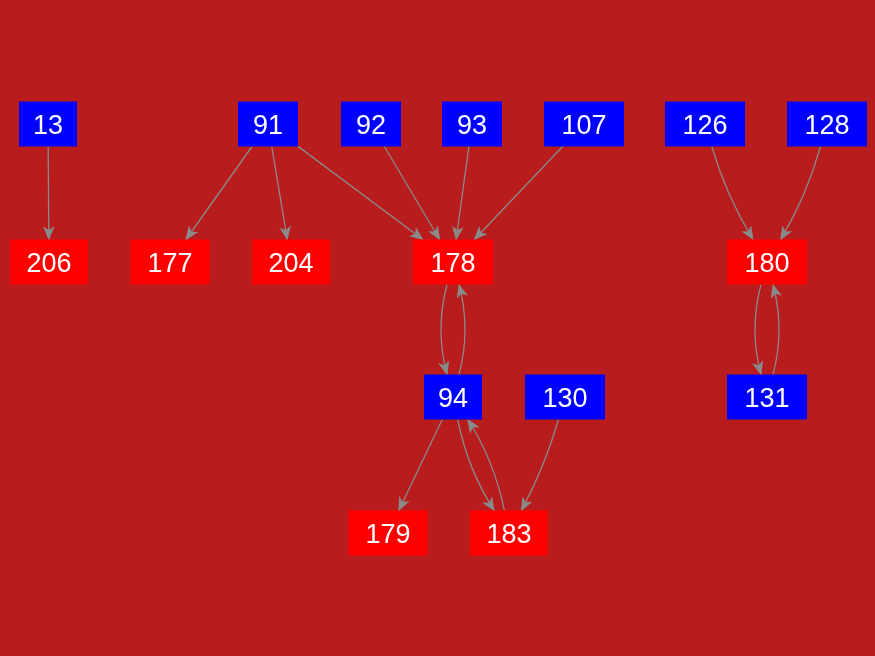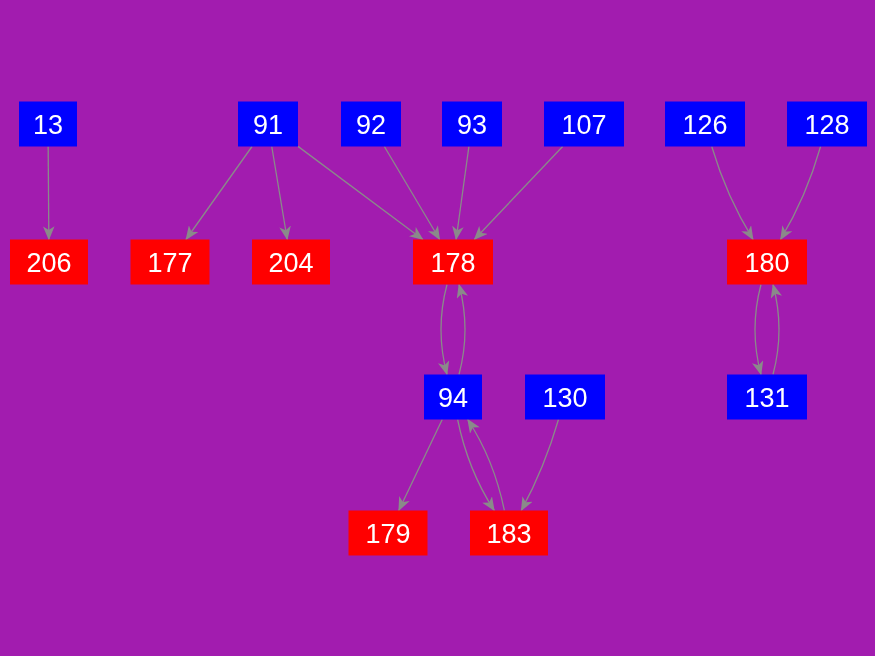--- a/index.html
+++ b/index.html
@@ -8,21 +8,21 @@
     background: #ffffff;
     width: 875px;
     height: 656px;
     overflow: hidden;
     font-family: "Liberation Sans", sans-serif;
   }
   .stage {
     position: relative;
     width: 875px;
     height: 656px;
-    background: #a21caf;
+    background: #b91c1c;
   }
   svg { display: block; }
   .edge {
     fill: none;
     stroke-width: 1.3px;
   }
   .node-label {
     font-family: "Liberation Sans", sans-serif;
     font-size: 27px;
     text-anchor: middle;

